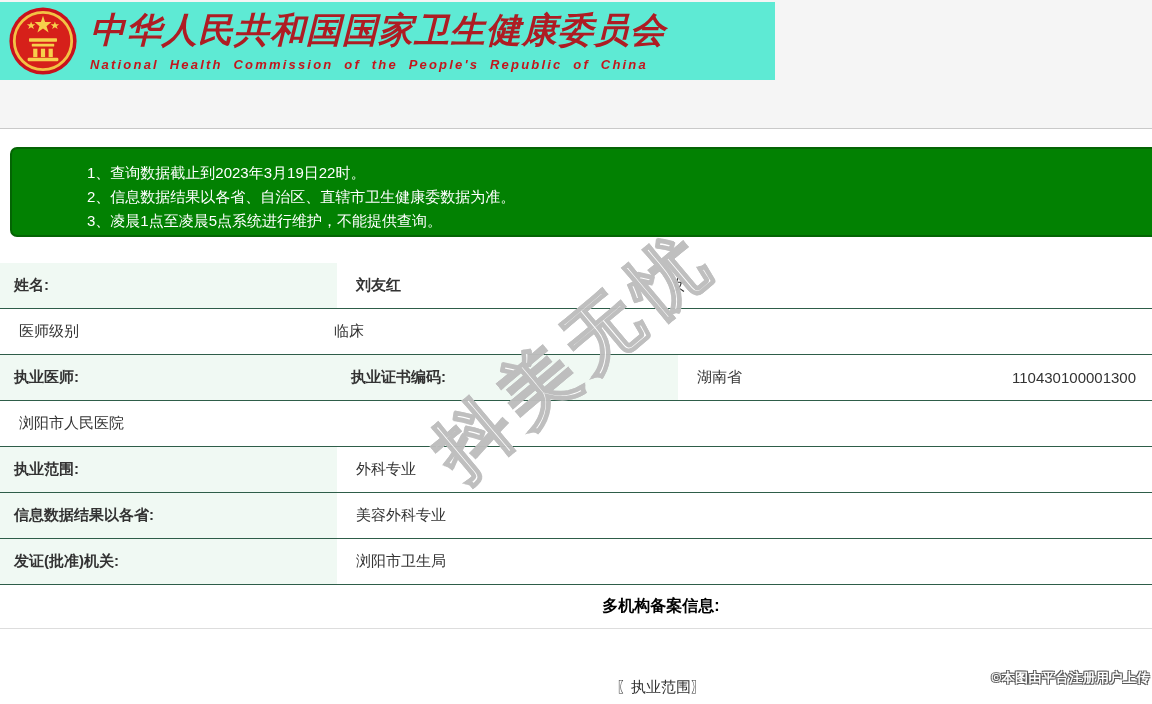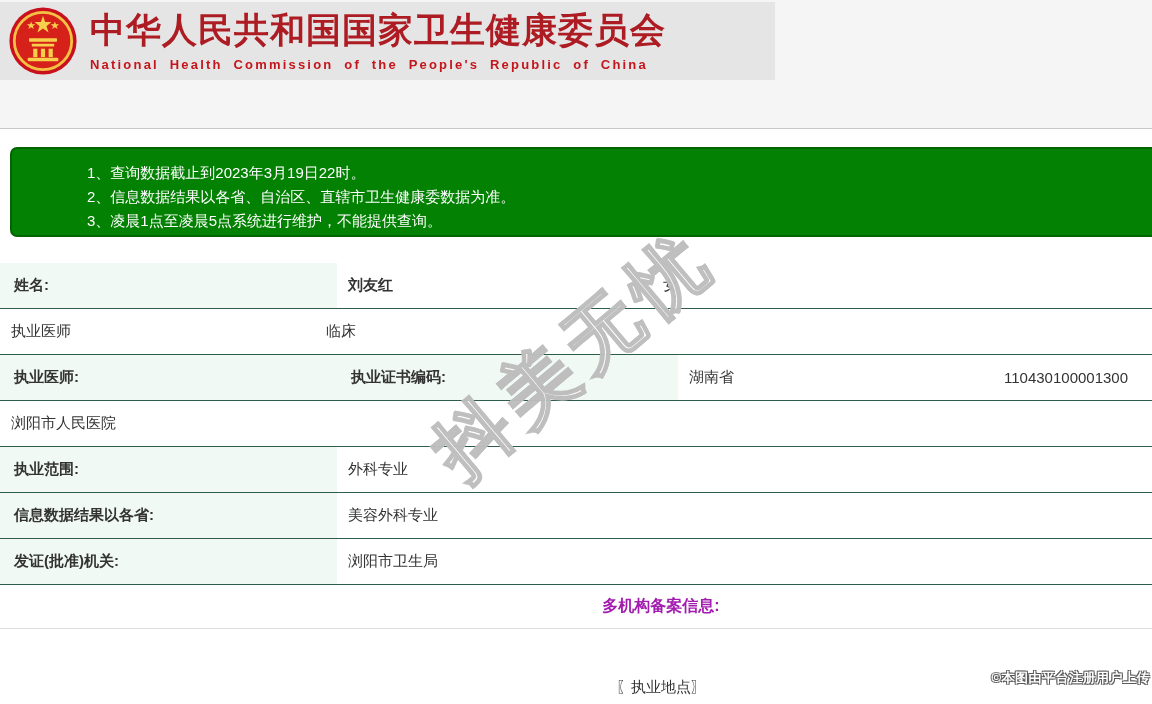--- a/index.html
+++ b/index.html
@@ -4,21 +4,21 @@
 <style>
   * { margin:0; padding:0; box-sizing:border-box; }
   html,body { width:1152px; height:704px; overflow:hidden; background:#fff;
               font-family:"Liberation Sans","DejaVu Sans",sans-serif; }
   .screen { position:relative; width:1152px; height:704px; overflow:hidden; background:#fff; }
 
   
   .top-band { position:absolute; left:0; top:0; width:1152px; height:129px;
               background:#f5f5f5; border-bottom:1px solid #c9c9c9; }
   .header-card { position:absolute; left:0; top:2px; width:775px; height:78px;
-                 background:#e5e5e5; display:flex; align-items:center; padding-left:8px; }
+                 background:#5eead4; display:flex; align-items:center; padding-left:8px;font-style:italic; }
   .emblem { width:70px; height:70px; flex:0 0 70px; }
   .titles { margin-left:12px; }
   .title-cn { font-size:35px; font-weight:bold; color:#ae1c23; letter-spacing:1px;
               line-height:38px; white-space:nowrap; }
   .title-en { font-size:13px; font-weight:bold; color:#c3161c; letter-spacing:2.2px;
               word-spacing:5px; margin-top:8px; white-space:nowrap; }
 
   
   .inner { position:absolute; left:0; top:0; width:1322px; }
 
@@ -26,30 +26,30 @@
   .notice { position:absolute; left:10px; top:147px; width:1302px; height:90px;
             background:#028102; border:2px solid #046404; border-radius:7px;
             color:#ffffff; padding:12px 0 0 75px; }
   .notice-line { font-size:15px; line-height:24px; font-weight:500; white-space:nowrap; }
 
   
   .rec-table { position:absolute; left:0; top:263px; width:1322px; }
   .trow { display:flex; height:46px; border-bottom:1px solid #2e5d49; background:#fff; }
   .cell { display:flex; align-items:center; font-size:15px; color:#333; }
   .cell.lab { background:#f0f9f3; font-weight:bold; color:#333; padding-left:14px; }
-  .cell.val { padding-left:11px; }
+  .cell.val { padding-left:19px; }
   .c1 { width:337px; } .c2 { width:315px; } .c3 { width:341px; } .c4 { flex:1; }
   .cv { flex:1; }
   .bold { font-weight:bold; }
 
   
   .multi-org { position:absolute; left:0; top:585px; width:1322px; height:44px;
                border-bottom:1px solid #ddd; display:flex; align-items:center;
                justify-content:center; }
-  .multi-org span { font-size:16px; font-weight:bold; color:#a21caf; }
+  .multi-org span { font-size:16px; font-weight:bold; color:#000000; }
 
   
   .close-wrap { position:absolute; left:0; top:630px; width:1322px;
                 display:flex; justify-content:center; padding-top:48px; }
   .close-link { font-size:15px; color:#333; text-decoration:none; cursor:pointer; }
 
   
   .wm-diag { position:absolute; left:575px; top:356px;
              transform:translate(-50%,-50%) rotate(-40deg);
              font-size:74px; font-weight:bold; letter-spacing:10px; white-space:nowrap;
@@ -99,21 +99,21 @@
 
     <div class="rec-table">
 
       <div class="trow">
         <div class="cell lab c1">姓名:</div>
         <div class="cell val c2 bold">刘友红</div>
         <div class="cell val c4">女</div>
       </div>
 
       <div class="trow">
-        <div class="cell val c2">执业医师</div>
+        <div class="cell val c2">医师级别</div>
         <div class="cell val c4">临床</div>
       </div>
 
       <div class="trow">
         <div class="cell lab c1">执业医师:</div>
         <div class="cell lab c3">执业证书编码:</div>
         <div class="cell val c2">湖南省</div>
         <div class="cell val c4">110430100001300</div>
       </div>
 
@@ -136,21 +136,21 @@
         <div class="cell val cv">浏阳市卫生局</div>
       </div>
 
     </div>
 
     <div class="multi-org">
       <span>多机构备案信息:</span>
     </div>
 
     <div class="close-wrap">
-      <a class="close-link">〖执业地点〗</a>
+      <a class="close-link">〖执业范围〗</a>
     </div>
 
   </div>
 
   <div class="wm-diag">抖美无忧</div>
 
   <div class="credit">©本图由平台注册用户上传</div>
 
 </div>
 

